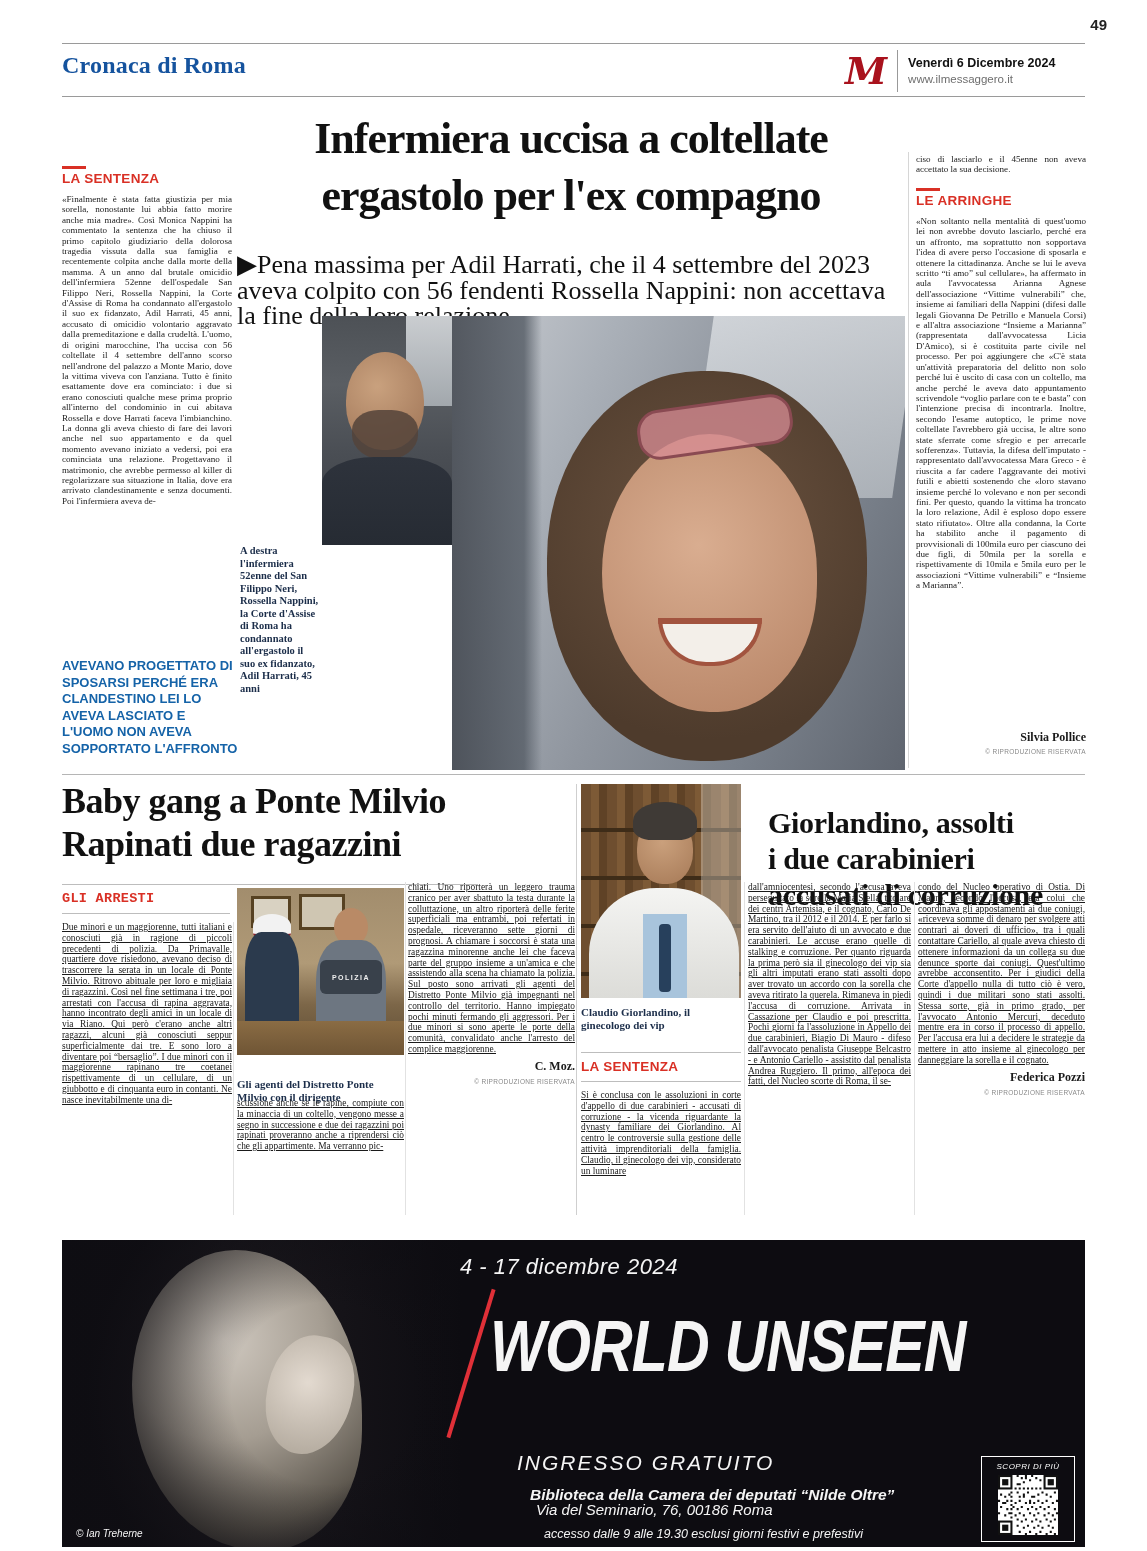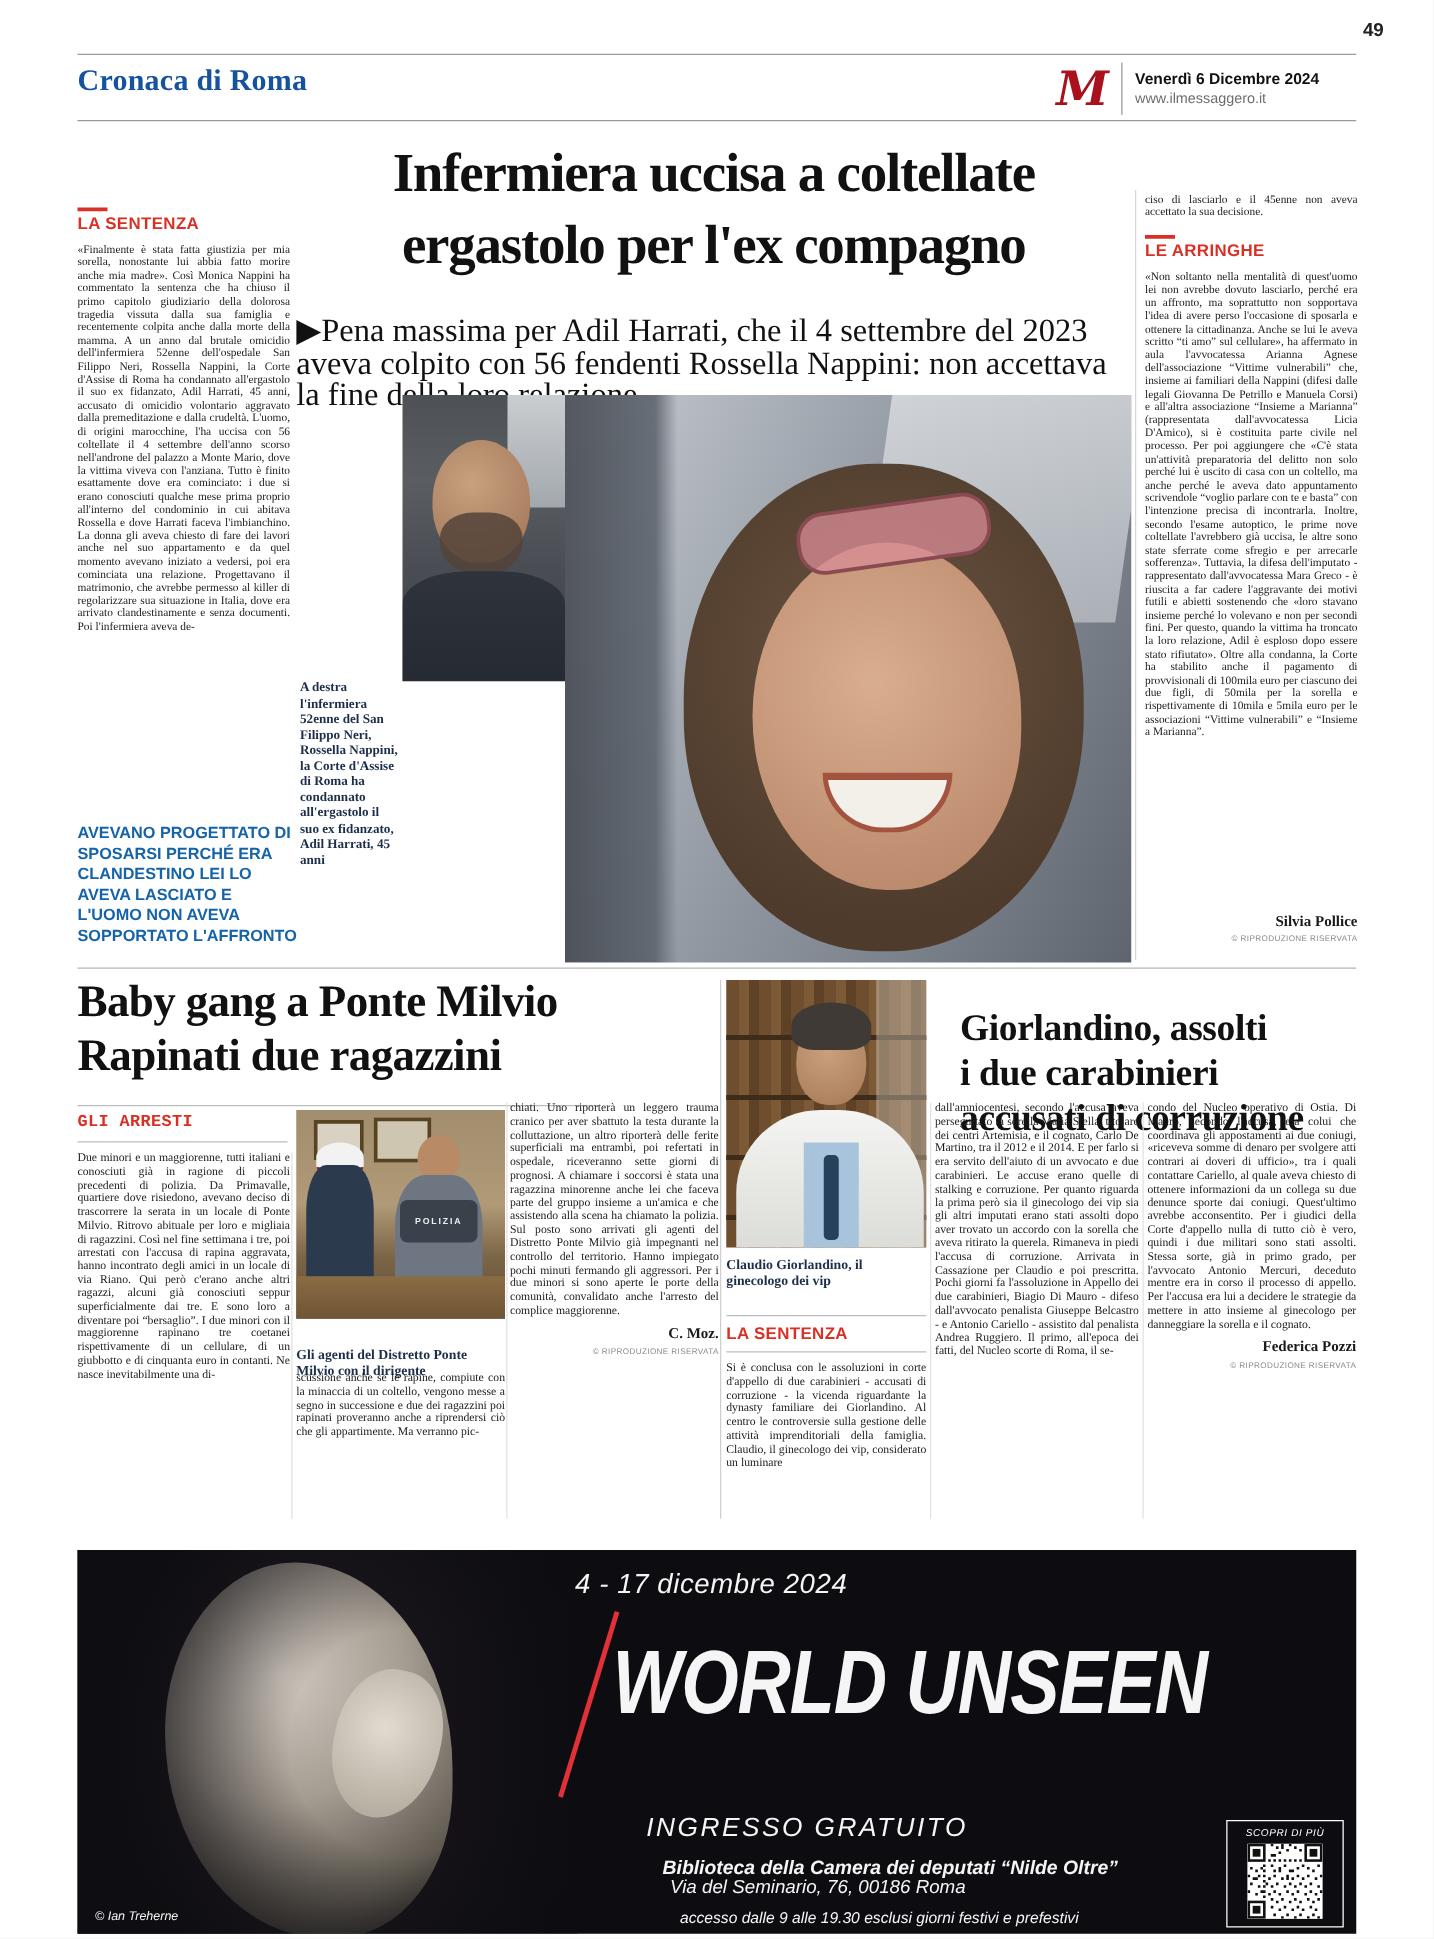--- a/index.html
+++ b/index.html
@@ -17,21 +17,21 @@
   .logo-divider{width:1px;height:42px;background:#999;}
   .hmeta{display:flex;flex-direction:column;line-height:1.25;}
   .hdate{font-family:"Liberation Sans",sans-serif;font-weight:bold;font-size:12.5px;color:#111;}
   .hsite{font-family:"Liberation Sans",sans-serif;font-size:11.5px;color:#6e6e6e;}
   
   .kicker{font-family:"Liberation Sans",sans-serif;font-weight:bold;font-size:13.5px;color:#d93025;letter-spacing:.3px;}
   .ktick{background:#d93025;height:2.5px;}
   .grule{background:#bdbdbd;height:1px;}
   
   .body-s{font-size:9.1px;line-height:10.4px;text-align:justify;overflow:hidden;}
-  .body-m{font-size:9.4px;line-height:10.8px;text-align:justify;overflow:hidden;}
+  .body-m{font-size:9.4px;line-height:10.8px;text-align:justify;overflow:hidden;text-decoration:underline;}
   .byline{font-weight:bold;font-size:12px;text-align:right;}
   .copyr{font-family:"Liberation Sans",sans-serif;font-size:6.5px;color:#8a8a8a;text-align:right;letter-spacing:.3px;}
   
   .headline1{font-weight:bold;font-size:44px;line-height:57px;letter-spacing:-1px;text-align:center;color:#111;}
   .standfirst{font-size:26px;line-height:25.5px;color:#111;}
   .headline2{font-weight:bold;font-size:36px;line-height:43px;letter-spacing:-.5px;color:#111;}
   .headline3{font-weight:bold;font-size:30px;line-height:36px;letter-spacing:-.3px;color:#111;}
   .pullquote{font-family:"Liberation Sans",sans-serif;font-weight:bold;font-size:13px;line-height:16.5px;color:#1563a8;}
   .caption{font-weight:bold;color:#1c2e4a;}
   .cap-main{font-size:10.5px;line-height:12.5px;}

